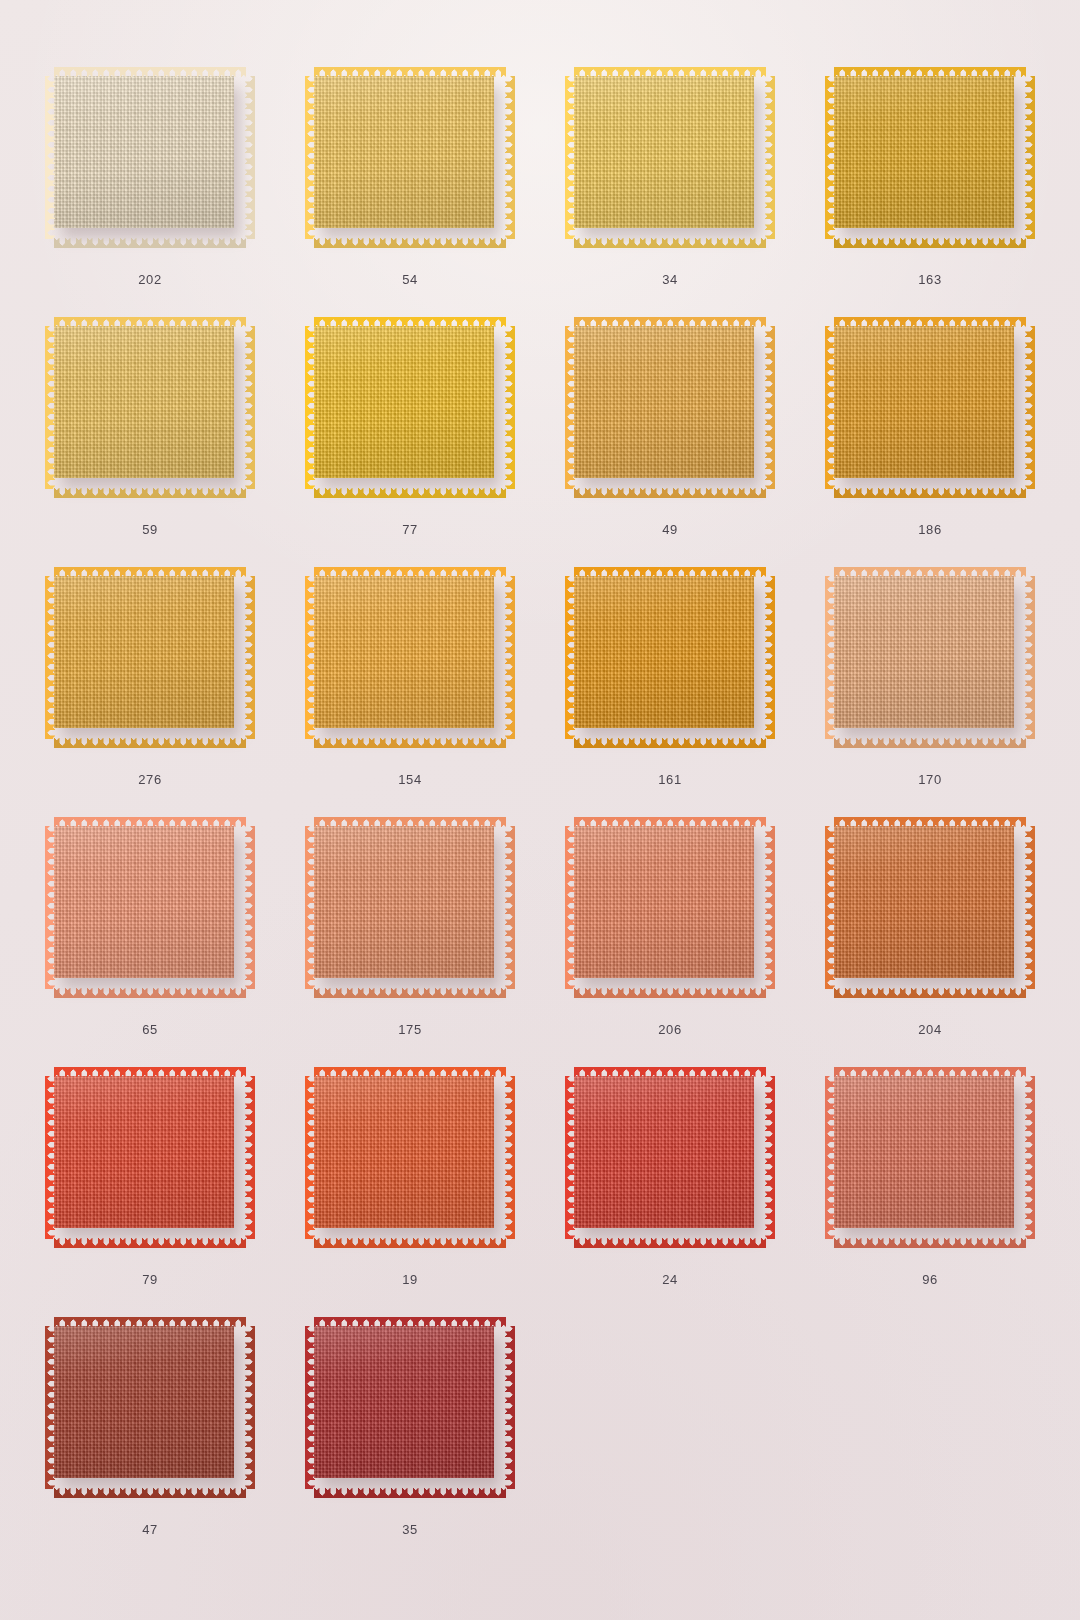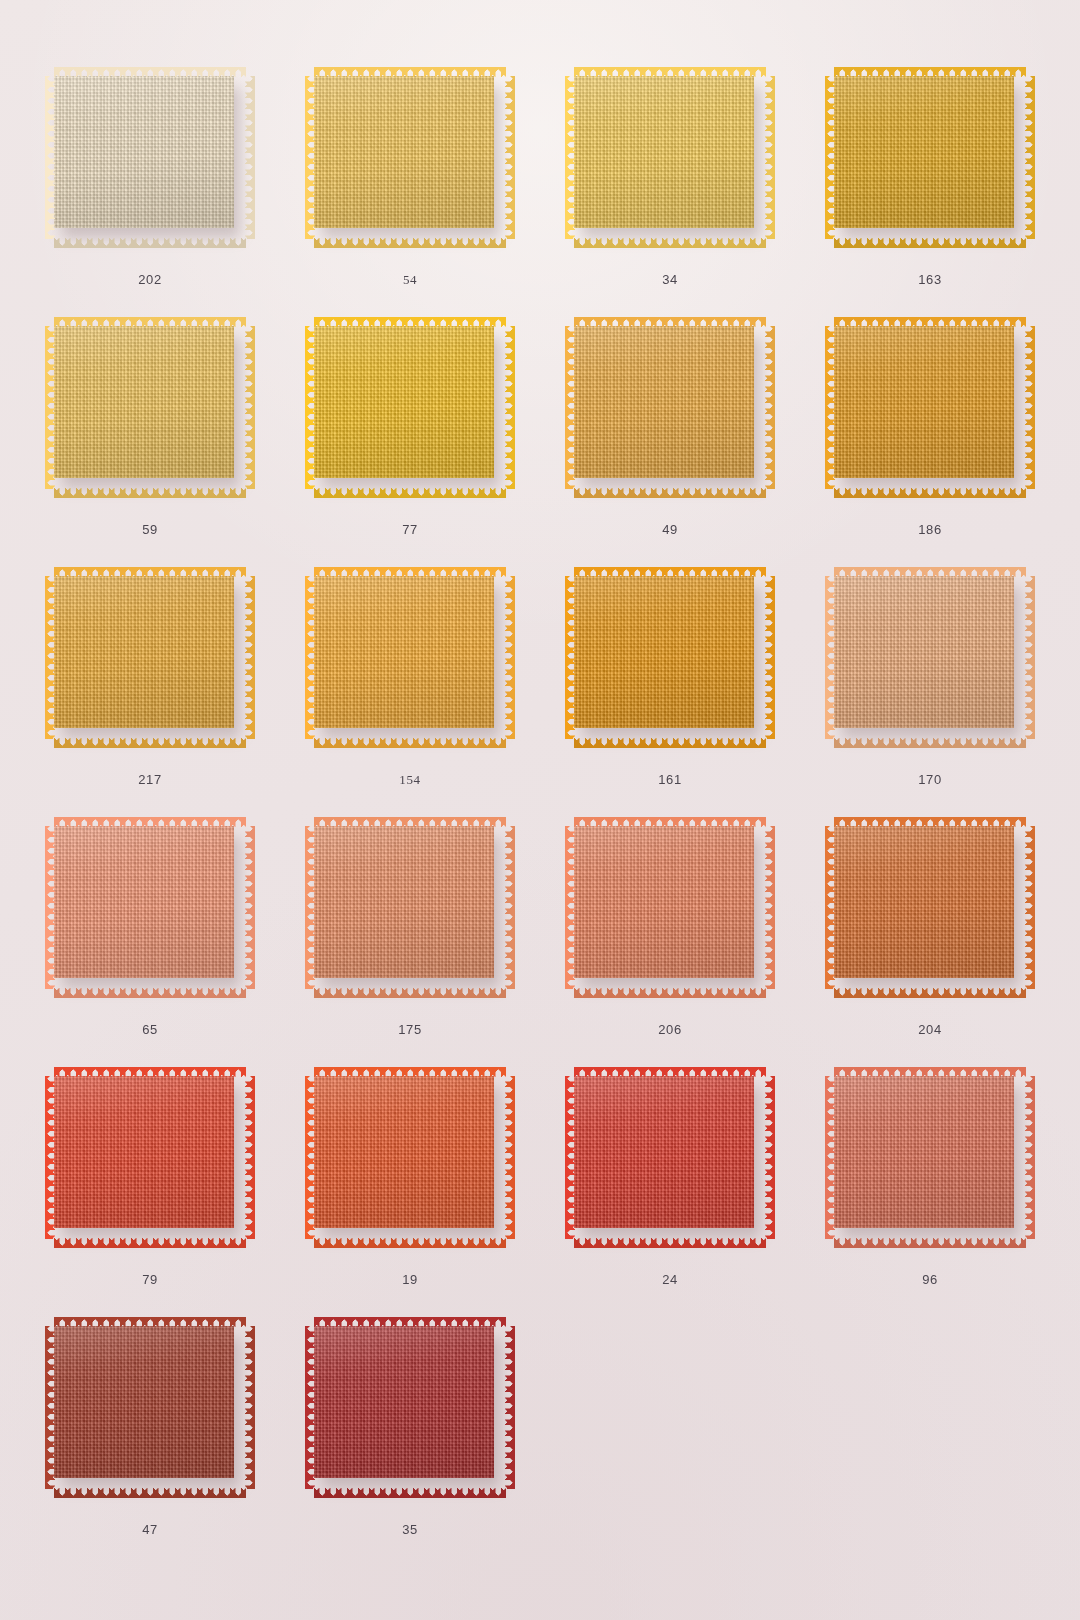--- a/index.html
+++ b/index.html
@@ -209,21 +209,21 @@
         <div class="swatch-wrap" style="--c: #F7CA5C;">
           <div class="swatch-shadow"></div>
           <div class="swatch">
             <div class="swatch-body" style="--c: #F7CA5C;"></div>
           </div>
           <div class="pink-edge top" style="--c: #F7CA5C;"></div>
           <div class="pink-edge bottom" style="--c: #F7CA5C;"></div>
           <div class="pink-edge left" style="--c: #F7CA5C;"></div>
           <div class="pink-edge right" style="--c: #F7CA5C;"></div>
         </div>
-        <div class="swatch-label" style="color: rgb(75, 70, 79); font-family: Liberation Serif, serif;">54</div>
+        <div class="swatch-label" style="color: rgb(75, 70, 79);">54</div>
       </div>
       <div class="cell">
         <div class="swatch-wrap" style="--c: #F8CF5A;">
           <div class="swatch-shadow"></div>
           <div class="swatch">
             <div class="swatch-body" style="--c: #F8CF5A;"></div>
           </div>
           <div class="pink-edge top" style="--c: #F8CF5A;"></div>
           <div class="pink-edge bottom" style="--c: #F8CF5A;"></div>
           <div class="pink-edge left" style="--c: #F8CF5A;"></div>
@@ -300,34 +300,34 @@
         <div class="swatch-wrap" style="--c: #F0B03C;">
           <div class="swatch-shadow"></div>
           <div class="swatch">
             <div class="swatch-body" style="--c: #F0B03C;"></div>
           </div>
           <div class="pink-edge top" style="--c: #F0B03C;"></div>
           <div class="pink-edge bottom" style="--c: #F0B03C;"></div>
           <div class="pink-edge left" style="--c: #F0B03C;"></div>
           <div class="pink-edge right" style="--c: #F0B03C;"></div>
         </div>
-        <div class="swatch-label" style="color: rgb(75, 70, 79);">217</div>
+        <div class="swatch-label" style="color: rgb(75, 70, 79);">276</div>
       </div>
       <div class="cell">
         <div class="swatch-wrap" style="--c: #F8AE36;">
           <div class="swatch-shadow"></div>
           <div class="swatch">
             <div class="swatch-body" style="--c: #F8AE36;"></div>
           </div>
           <div class="pink-edge top" style="--c: #F8AE36;"></div>
           <div class="pink-edge bottom" style="--c: #F8AE36;"></div>
           <div class="pink-edge left" style="--c: #F8AE36;"></div>
           <div class="pink-edge right" style="--c: #F8AE36;"></div>
         </div>
-        <div class="swatch-label" style="color: rgb(75, 70, 79); font-family: Liberation Serif, serif;">154</div>
+        <div class="swatch-label" style="color: rgb(75, 70, 79);">154</div>
       </div>
       <div class="cell">
         <div class="swatch-wrap" style="--c: #EC9B18;">
           <div class="swatch-shadow"></div>
           <div class="swatch">
             <div class="swatch-body" style="--c: #EC9B18;"></div>
           </div>
           <div class="pink-edge top" style="--c: #EC9B18;"></div>
           <div class="pink-edge bottom" style="--c: #EC9B18;"></div>
           <div class="pink-edge left" style="--c: #EC9B18;"></div>

